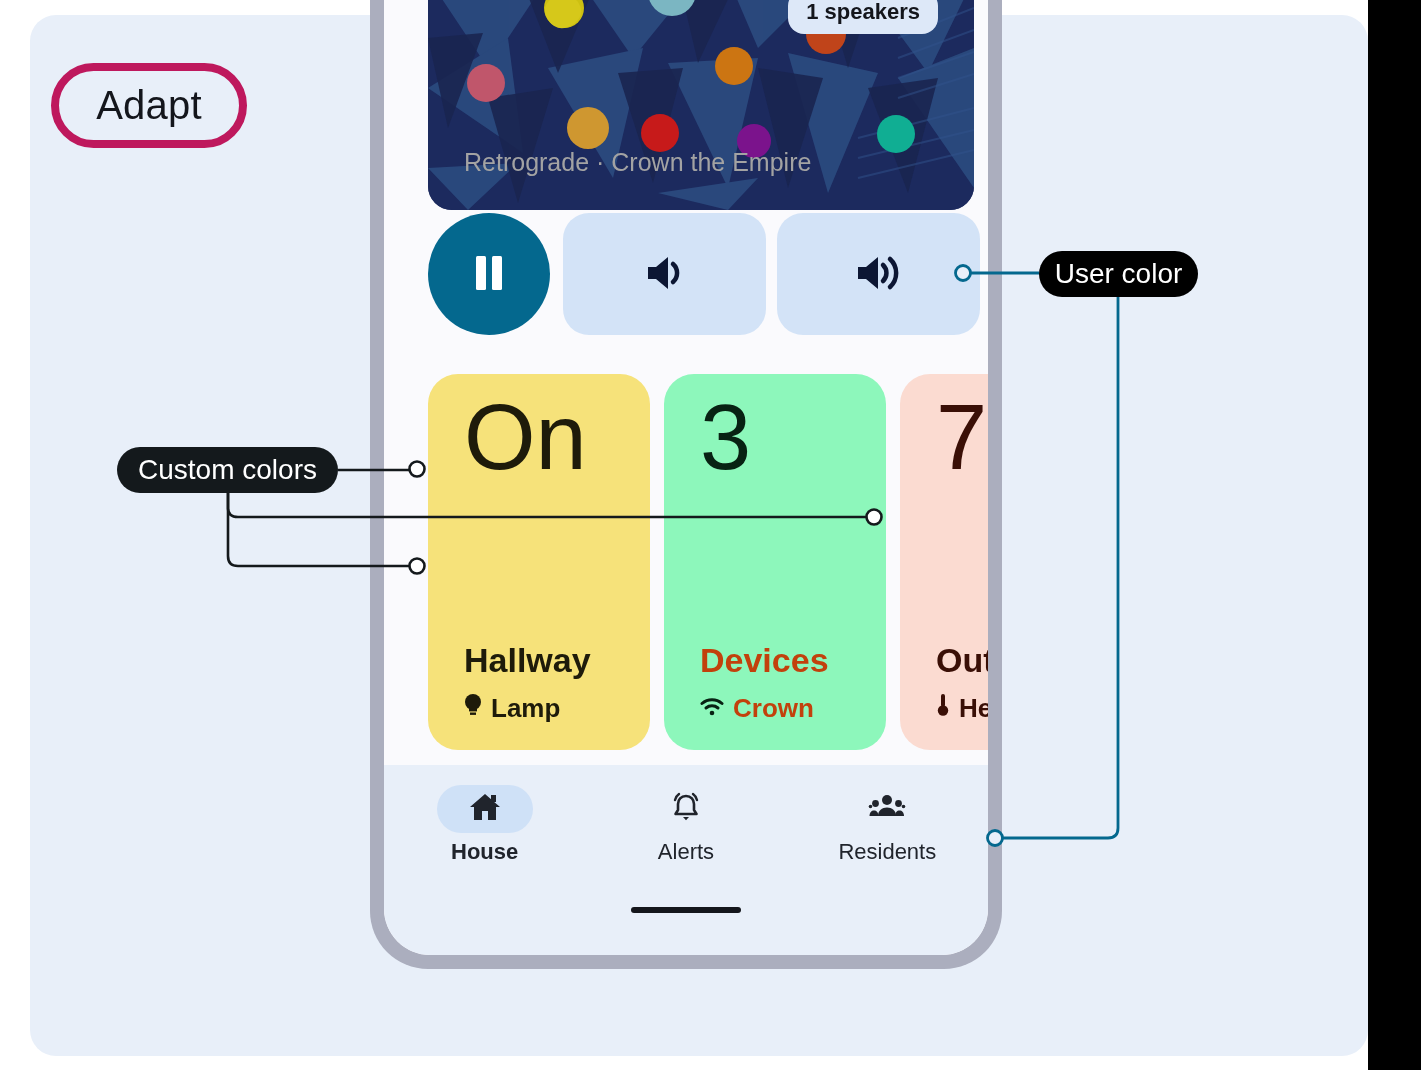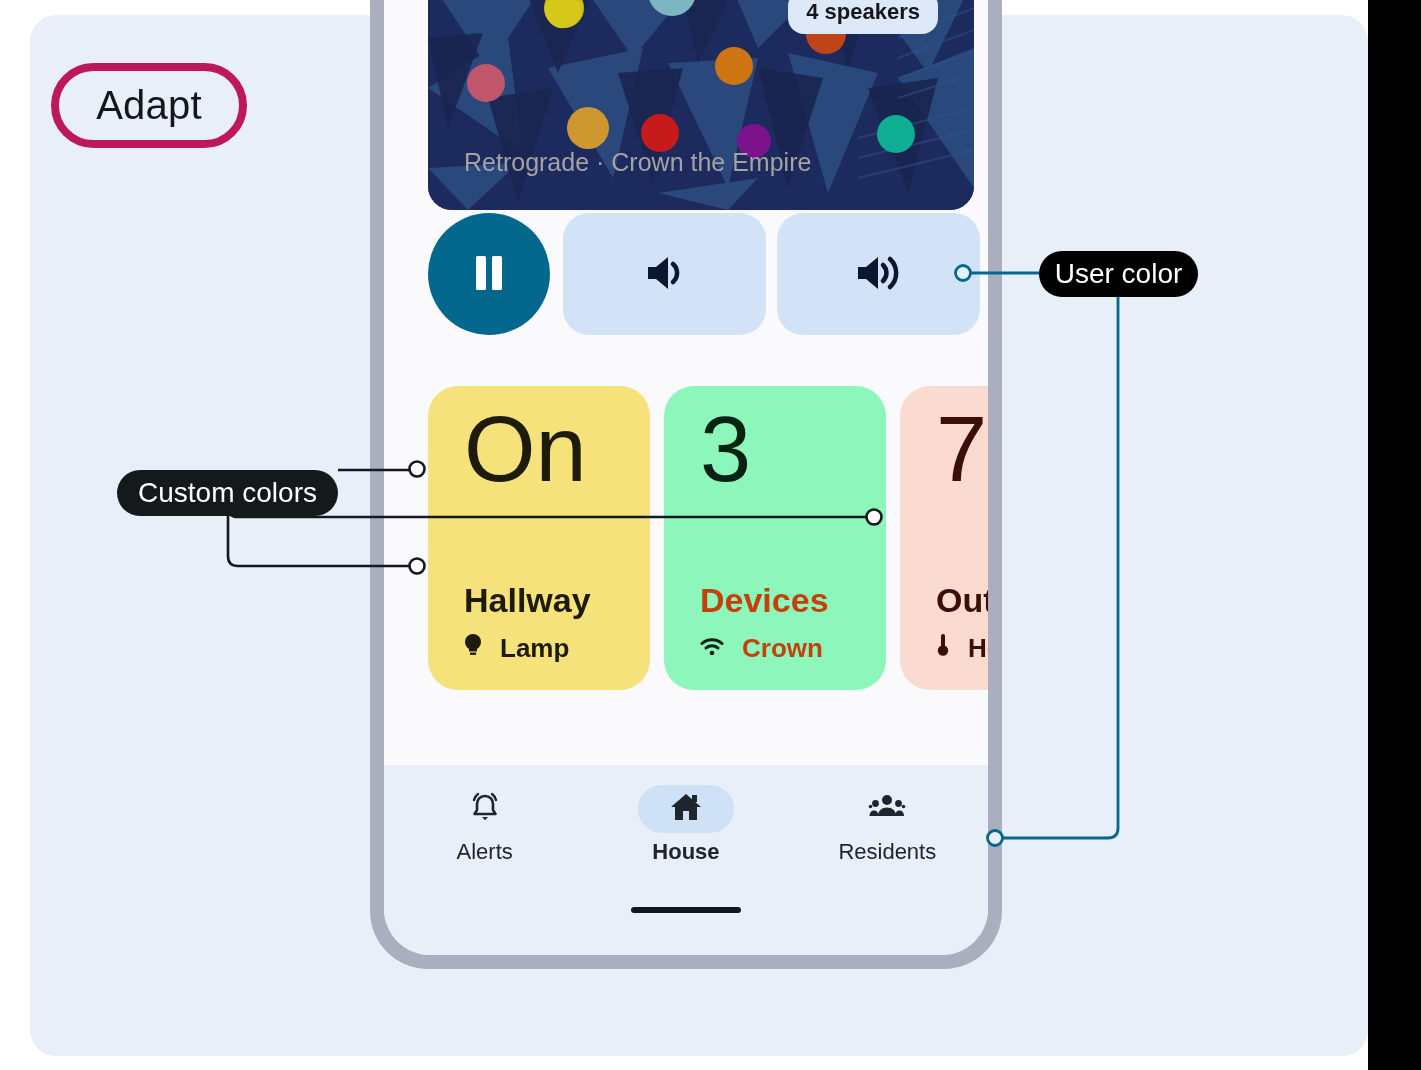--- a/index.html
+++ b/index.html
@@ -88,41 +88,41 @@
     border-radius: 26px; background: #D3E3F7;
     display: flex; align-items: center; justify-content: center;
     border: none; cursor: pointer;
   }
   .btn-vol.down { left: 135px; }
   .btn-vol.up   { left: 349px; }
 
   
   .tiles { position: absolute; left: 44px; top: 400px; width: 620px; height: 390px; }
   .tile {
-    position: absolute; top: 16px; width: 222px; height: 304px;
+    position: absolute; top: 4px; width: 222px; height: 376px;
     border-radius: 30px; overflow: hidden;
   }
   .tile.t1 { left: 0;   background: #F6E27A; }
   .tile.t2 { left: 236px; background: #8DF7BB; }
   .tile.t3 { left: 472px; background: #FBDBD1; }
   .tile-value {
     position: absolute; left: 36px; top: 15px;
     font-size: 92px; line-height: 1.05; font-weight: 400; white-space: nowrap;
   }
   .tile.t1 .tile-value, .tile.t2 .tile-value { color: #1E1B0A; }
   .tile.t2 .tile-value { color: #082213; }
   .tile.t3 .tile-value { color: #3A0F06; }
   .tile-name {
     position: absolute; left: 36px; bottom: 70px;
     font-size: 34px; font-weight: 700; white-space: nowrap;
   }
   .tile-status {
     position: absolute; left: 36px; bottom: 26px;
     font-size: 26px; font-weight: 700; white-space: nowrap;
-    display: flex; align-items: center; gap: 18px;
+    display: flex; align-items: center; gap: 9px;
   }
   .tile.t1 .tile-name, .tile.t1 .tile-status { color: #1E1B0A; }
   .tile.t2 .tile-name, .tile.t2 .tile-status { color: #c2410c; }
   .tile.t3 .tile-name, .tile.t3 .tile-status { color: #3A0F06; }
 
   
   .bottom-nav {
     position: absolute; left: 0; bottom: 0; width: 604px; height: 190px;
     background: #E8EFF9;
     border-bottom-left-radius: 46px; border-bottom-right-radius: 46px;
@@ -145,21 +145,21 @@
   }
 
   
   .anno-svg { position: absolute; left: 0; top: 0; width: 1421px; height: 1070px; pointer-events: none; }
   .anno-pill {
     position: absolute; display: flex; align-items: center; justify-content: center;
     border-radius: 26px; color: #ffffff; font-size: 28px; white-space: nowrap;
   }
   .anno-pill.dark { background: #14191C; }
   .anno-pill.teal { background: #000000; }
-  .anno-custom { left: 117px; top: 447px; width: 221px; height: 46px; margin-top: 23px; }
+  .anno-custom { left: 117px; top: 447px; width: 221px; height: 46px; }
   .anno-user   { left: 1039px; top: 251px; width: 159px; height: 46px; }
 </style>
 </head>
 <body>
 
 <div id="root">
 
   <div class="right-strip"></div>
   <div class="canvas"></div>
 
@@ -212,21 +212,21 @@
             <circle cx="326" cy="163" r="17" fill="#7B138C"></circle>
             <circle cx="468" cy="156" r="19" fill="#10AE93"></circle>
             <g fill="#FFFFFF">
               <circle cx="58" cy="11" r="8"></circle>
               <rect x="64" y="-22" width="4" height="30"></rect>
               <path d="M64 -22 q10 -2 12 6 q-6 -4 -12 -1z"></path>
             </g>
           </svg>
         </div>
         <div class="speakers-chip">
-          <span>4 speakers</span>
+          <span>1 speakers</span>
         </div>
         <div class="media-sub">Retrograde · Crown the Empire</div>
       </div>
 
       <div class="controls">
         <button class="btn-pause" aria-label="Pause">
           <span>
             <svg width="40" height="42" viewBox="0 0 40 42" aria-hidden="true">
               <rect x="7" y="4" width="10" height="34" rx="1.5" fill="#FFFFFF"></rect>
               <rect x="23" y="4" width="10" height="34" rx="1.5" fill="#FFFFFF"></rect>
@@ -294,44 +294,44 @@
                 <circle cx="7" cy="17.5" r="5.2" fill="#3A0F06"></circle>
               </svg>
             </span>
             <span>Heating</span>
           </div>
         </div>
       </div>
 
       <div class="bottom-nav">
         <div class="nav-items">
+          <div class="nav-item active">
+            <div class="nav-icon-pill">
+              <span>
+                <svg width="32" height="30" viewBox="0 0 32 30" aria-hidden="true">
+                  <path d="M16 2 L31 15 h-4 v13 h-8 v-9 h-6 v9 H5 V15 H1 Z" fill="#20242C"></path>
+                  <rect x="22" y="3" width="5" height="7" fill="#20242C"></rect>
+                </svg>
+              </span>
+            </div>
+            <div class="nav-label">House</div>
+          </div>
+
           <div class="nav-item">
             <div class="nav-icon-pill">
               <span>
                 <svg width="34" height="32" viewBox="0 0 34 32" aria-hidden="true">
                   <path d="M17 5 c-5 0-8 3.6-8 8 v6 l-2.5 4 h21 L25 19 v-6 c0-4.4-3-8-8-8z" stroke="#20242C" stroke-width="2.6" fill="none" stroke-linejoin="round"></path>
                   <path d="M14 26 h6 l-3 3.2z" fill="#20242C"></path>
                   <path d="M6 9 a10 10 0 0 1 4-6" stroke="#20242C" stroke-width="2.4" fill="none" stroke-linecap="round"></path>
                   <path d="M28 9 a10 10 0 0 0-4-6" stroke="#20242C" stroke-width="2.4" fill="none" stroke-linecap="round"></path>
                 </svg>
               </span>
             </div>
             <div class="nav-label">Alerts</div>
-          </div>
-
-          <div class="nav-item active">
-            <div class="nav-icon-pill">
-              <span>
-                <svg width="32" height="30" viewBox="0 0 32 30" aria-hidden="true">
-                  <path d="M16 2 L31 15 h-4 v13 h-8 v-9 h-6 v9 H5 V15 H1 Z" fill="#20242C"></path>
-                  <rect x="22" y="3" width="5" height="7" fill="#20242C"></rect>
-                </svg>
-              </span>
-            </div>
-            <div class="nav-label">House</div>
           </div>
 
           <div class="nav-item">
             <div class="nav-icon-pill">
               <span>
                 <svg width="40" height="26" viewBox="0 0 40 26" aria-hidden="true">
                   <circle cx="20" cy="6" r="5" fill="#20242C"></circle>
                   <path d="M11 22 c0-5.5 4-8.5 9-8.5 s9 3 9 8.5z" fill="#20242C"></path>
                   <circle cx="31.5" cy="9.5" r="3.4" fill="#20242C"></circle>
                   <path d="M28 22 c0-3.6 2-5.6 4.5-5.6 s4.5 2 4.5 5.6z" fill="#20242C"></path>

